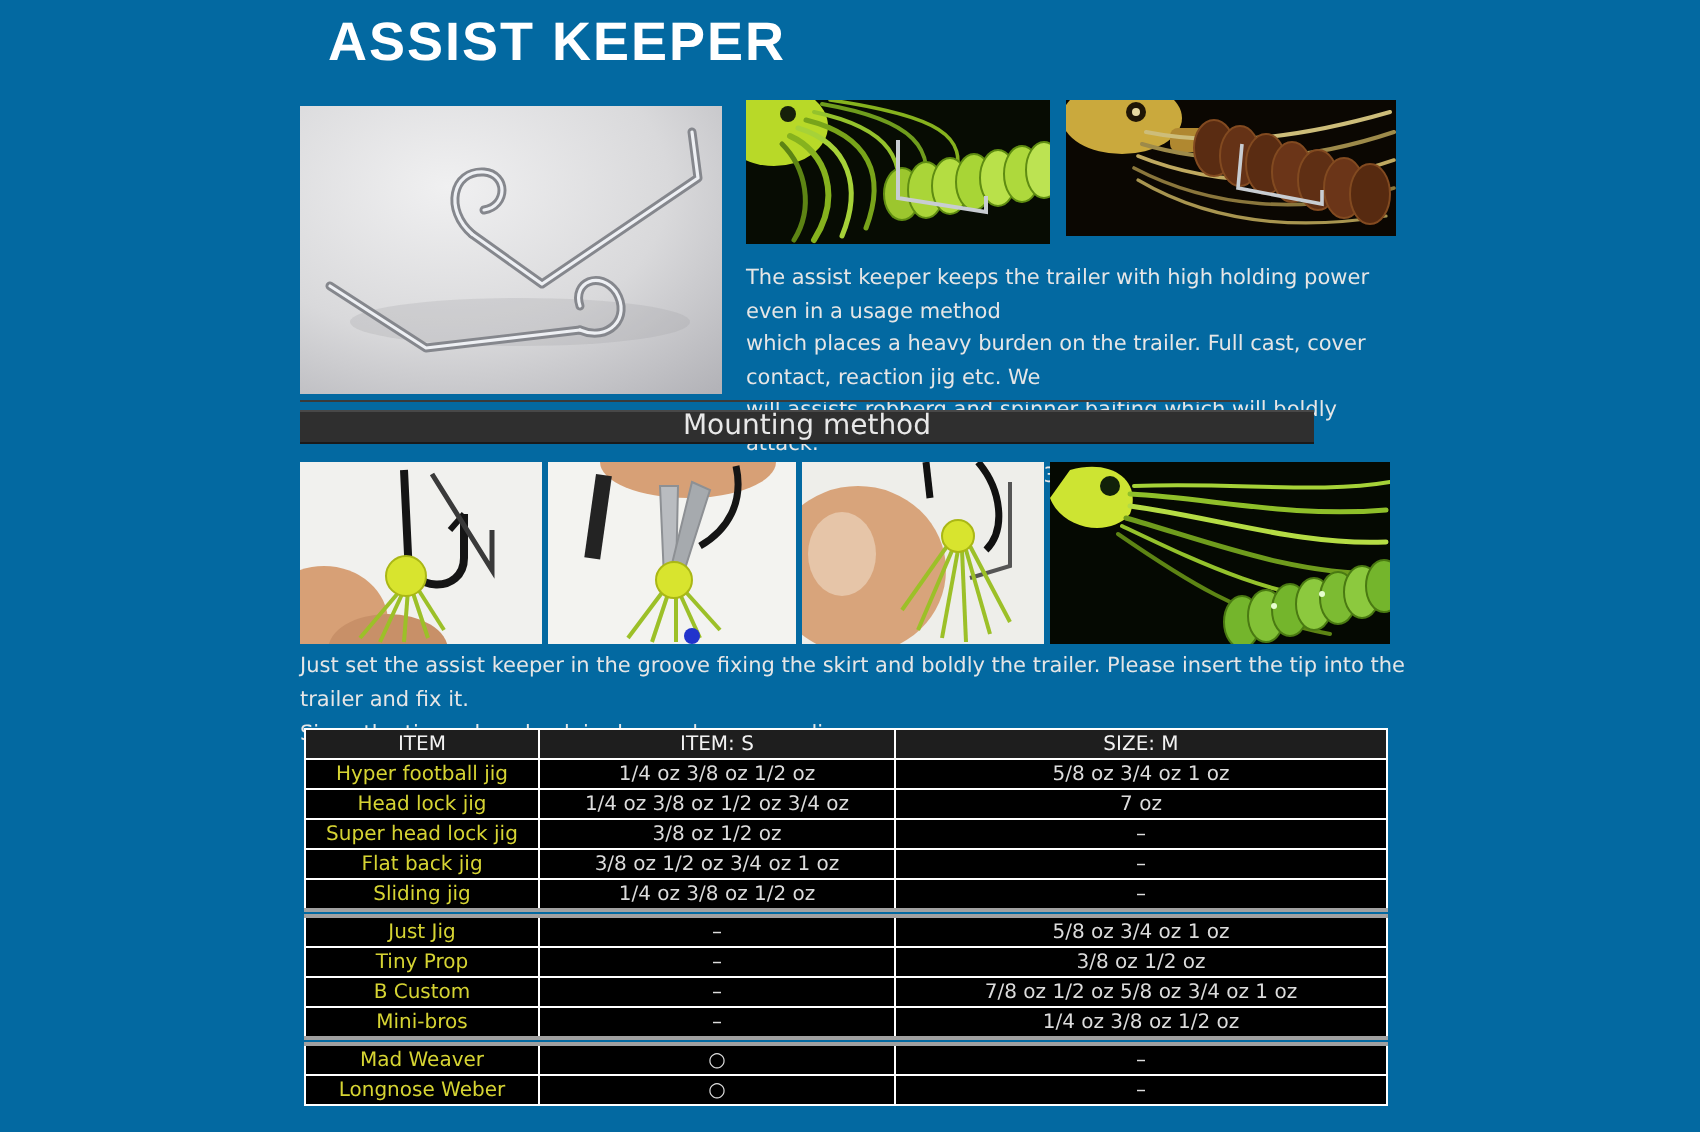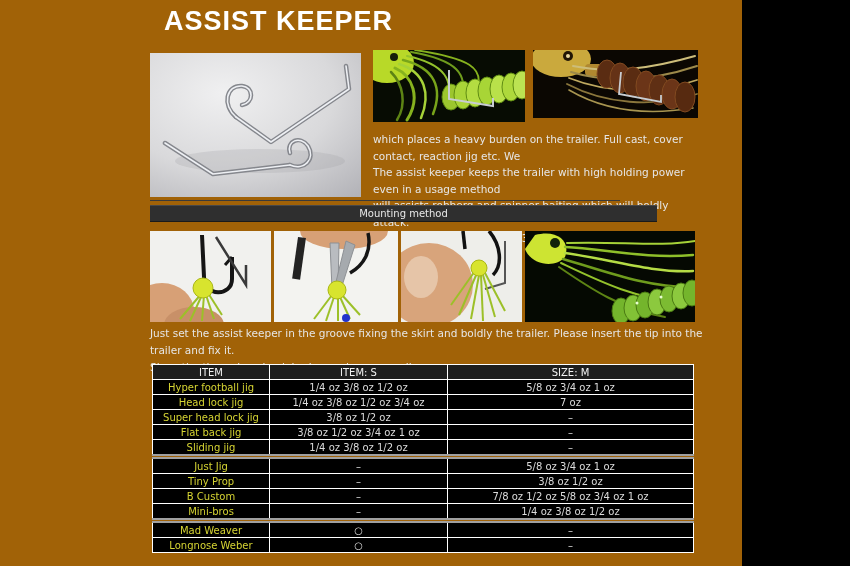--- a/index.html
+++ b/index.html
@@ -1,29 +1,29 @@
 <!DOCTYPE html>
 <html><head>
 <meta charset="utf-8">
 <style>
   html,body{margin:0;padding:0;background:#000;}
-  .page{position:relative;width:742px;height:566px;background:#a16207;overflow:hidden;
+  .page{position:relative;width:850px;height:566px;background:#0369a1;overflow:hidden;
         font-family:"DejaVu Sans",sans-serif;color:#e8e8e8;text-decoration:underline;}
   .abs{position:absolute;}
   .page-title{left:164px;top:6px;font-size:27px;font-weight:700;letter-spacing:1px;color:#fff;
               font-family:"Liberation Sans",sans-serif;}
   .photo{overflow:hidden;}
   .photo svg{display:block;}
   .photo-left{left:150px;top:53px;width:211px;height:144px;}
   .photo-green{left:373px;top:50px;width:152px;height:72px;}
   .photo-brown{left:533px;top:50px;width:165px;height:68px;}
   .desc{left:373px;top:131px;width:330px;font-size:10.5px;line-height:16.5px;color:#e6e6e6;}
   .mline{left:150px;top:200px;width:470px;height:1px;background:#3a3a3a;}
   .mbar{left:150px;top:205px;width:507px;height:15px;background:#2f2f2f;border-top:1px solid #484848;
-        border-bottom:1px solid #1a1a1a;text-align:center;font-size:10px;line-height:15px;color:#e8e8e8;}
+        border-bottom:1px solid #1a1a1a;text-align:center;font-size:14px;line-height:15px;color:#e8e8e8;}
   .step{top:231px;height:91px;}
   .step1{left:150px;width:121px;}
   .step2{left:274px;width:124px;}
   .step3{left:401px;width:121px;}
   .step4{left:525px;width:170px;}
   .instructions{left:150px;top:325px;width:560px;font-size:10.5px;line-height:17px;color:#e6e6e6;}
   table.size-table{position:absolute;left:152px;top:364px;width:541px;border-collapse:collapse;
         table-layout:fixed;font-size:10px;}
   .size-table col.c-item{width:117px;}
   .size-table col.c-s{width:178px;}
@@ -115,22 +115,22 @@
         <ellipse cx="113" cy="36" rx="10" ry="15" fill="#6b3518"></ellipse>
         <ellipse cx="126" cy="40" rx="10" ry="15" fill="#5f2f14"></ellipse>
         <ellipse cx="139" cy="44" rx="10" ry="15" fill="#6b3518"></ellipse>
         <ellipse cx="152" cy="47" rx="10" ry="15" fill="#572a10"></ellipse>
       </g>
       <path d="M88 22 L86 44 L128 52 L128 45" fill="none" stroke="#c8cdd2" stroke-width="1.8"></path>
     </svg>
   </div>
 
   <div class="abs desc">
+    <div>The assist keeper keeps the trailer with high holding power even in a usage method</div>
     <div>which places a heavy burden on the trailer. Full cast, cover contact, reaction jig etc. We</div>
-    <div>The assist keeper keeps the trailer with high holding power even in a usage method</div>
     <div>will assists robberg and spinner baiting which will boldly attack.</div>
     <div>Size: S / M_ 5 pieces each ¥ 300 ( excluding tax )</div>
   </div>
 
   <div class="abs mline"></div>
   <div class="abs mbar">
     <span>Mounting method</span>
   </div>
 
   <div class="abs photo step step1">

